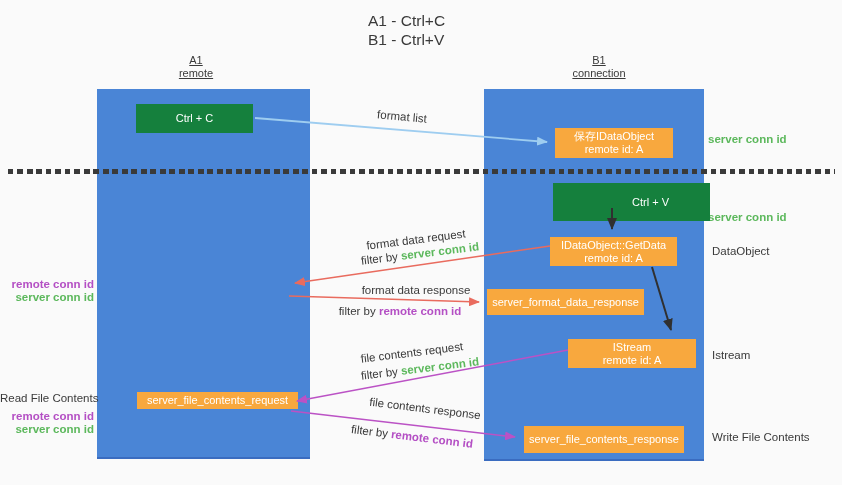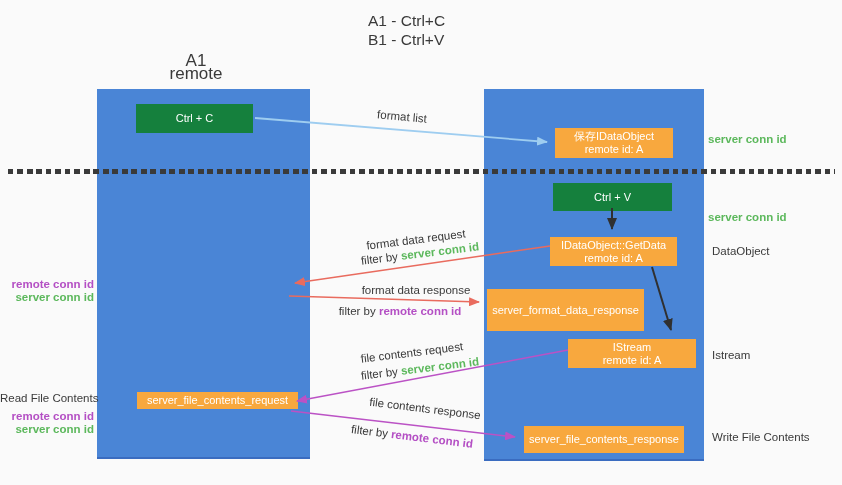--- a/index.html
+++ b/index.html
@@ -2,39 +2,39 @@
 <html><head>
 <meta charset="utf-8">
 <style>
   html,body{margin:0;padding:0;background:#fafafa;}
   #page{position:relative;width:842px;height:485px;background:#fafafa;overflow:hidden;
         font-family:"Liberation Sans",sans-serif;color:#3a3a3a;border-radius:31px;}
   .abs{position:absolute;}
   
   #title{left:368px;top:11px;font-size:15.5px;line-height:19px;color:#3a3a3a;}
   
-  .col-header{width:100px;text-align:center;font-size:17px;line-height:13px;color:#3a3a3a;}
+  .col-header{width:100px;text-align:center;font-size:11px;line-height:13px;color:#3a3a3a;text-decoration:underline;}
   
   .column{background:#4a85d6;border-bottom:2px solid #3a6cc0;}
   #col-a1{left:97px;top:89px;width:213px;height:368px;}
   #col-b1{left:484px;top:89px;width:220px;height:370px;}
   
   #dotted{left:8px;top:169px;width:827px;height:5px;z-index:5;
           background:repeating-linear-gradient(to right,#3a3a3a 0 5.5px,transparent 5.5px 9.5px);}
   
   .node{z-index:4;display:flex;flex-direction:column;align-items:center;justify-content:center;
         color:#fff;font-size:11px;line-height:13px;text-align:center;white-space:nowrap;}
   .green-box{background:#15803d;text-align:center;}
   .orange-box{background:#f8a83e;}
   #n-ctrlc{left:136px;top:104px;width:117px;height:29px;}
   #n-save{left:555px;top:128px;width:118px;height:30px;text-align:right;}
-  #n-ctrlv{left:553px;top:183px;width:119px;height:28px;}
+  #n-ctrlv{left:553px;top:183px;width:119px;height:38px;padding-left:38px;}
   #n-getdata{left:550px;top:237px;width:127px;height:29px;}
   #n-freq{left:130px;top:276px;width:156px;height:27px;}
-  #n-fresp{left:487px;top:289px;width:157px;height:42px;}
+  #n-fresp{left:487px;top:289px;width:157px;height:26px;}
   #n-istream{left:568px;top:339px;width:128px;height:29px;}
   #n-filereq{left:128px;top:392px;width:161px;height:17px;margin-left:9px;}
   #n-fileresp{left:524px;top:426px;width:160px;height:27px;}
   
   #arrows{left:0;top:0;width:842px;height:485px;z-index:6;pointer-events:none;}
   
   .lbl{z-index:7;font-size:11.5px;line-height:13px;color:#3a3a3a;white-space:nowrap;}
   .ctr{transform-origin:center;}
   .green-t{color:#5cb85c;font-weight:bold;}
   .purple-t{color:#b44fc4;font-weight:bold;}
@@ -48,20 +48,24 @@
 <div id="page">
 
   <div class="abs" id="title">
     <div>A1 - Ctrl+C</div>
     <div>B1 - Ctrl+V</div>
   </div>
 
   <div class="abs col-header" style="left:146px;top:54px;">
     <div>A1</div>
     <div>remote</div>
+  </div>
+  <div class="abs col-header" style="left:549px;top:54px;">
+    <div>B1</div>
+    <div>connection</div>
   </div>
 
   <div class="abs column" id="col-a1"></div>
   <div class="abs column" id="col-b1"></div>
 
   <div class="abs" id="dotted"></div>
 
   <div class="abs node green-box" id="n-ctrlc">
     <div>Ctrl + C</div>
   </div>

